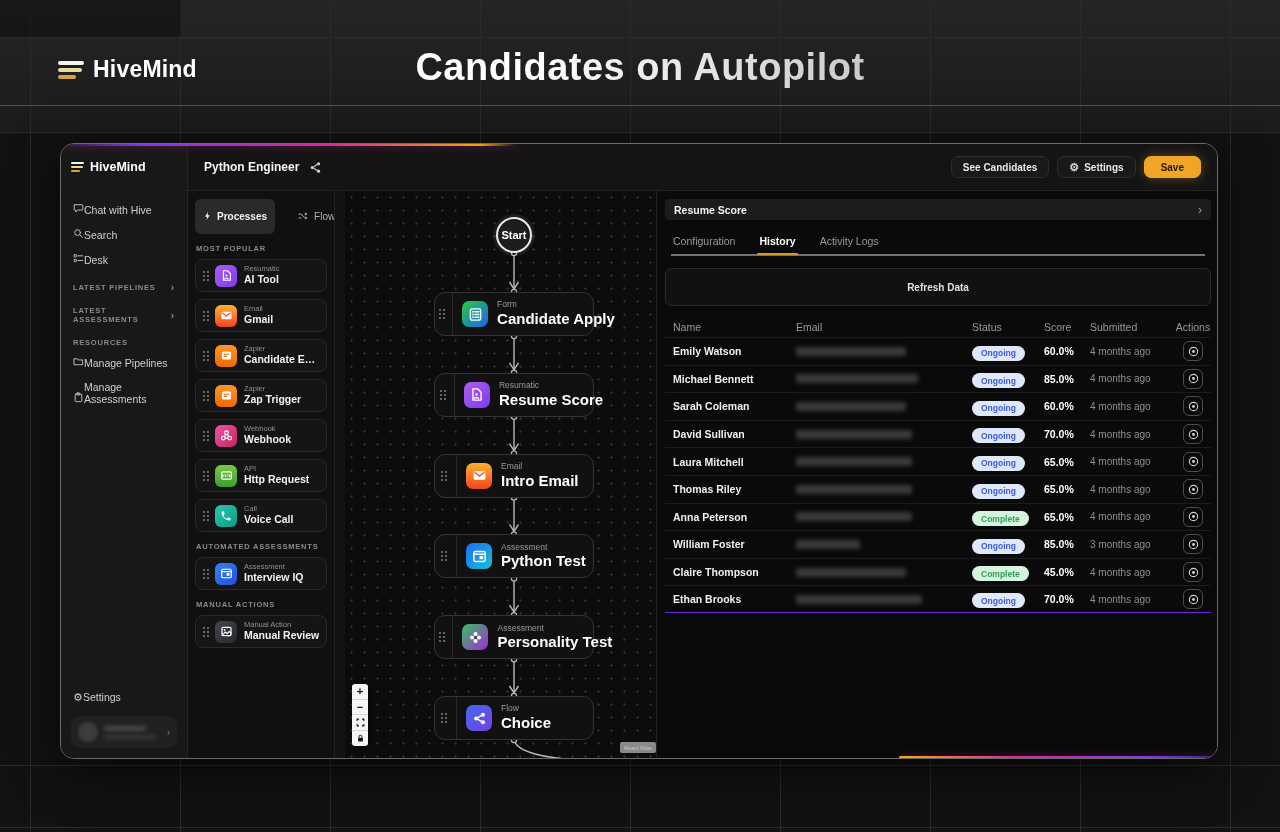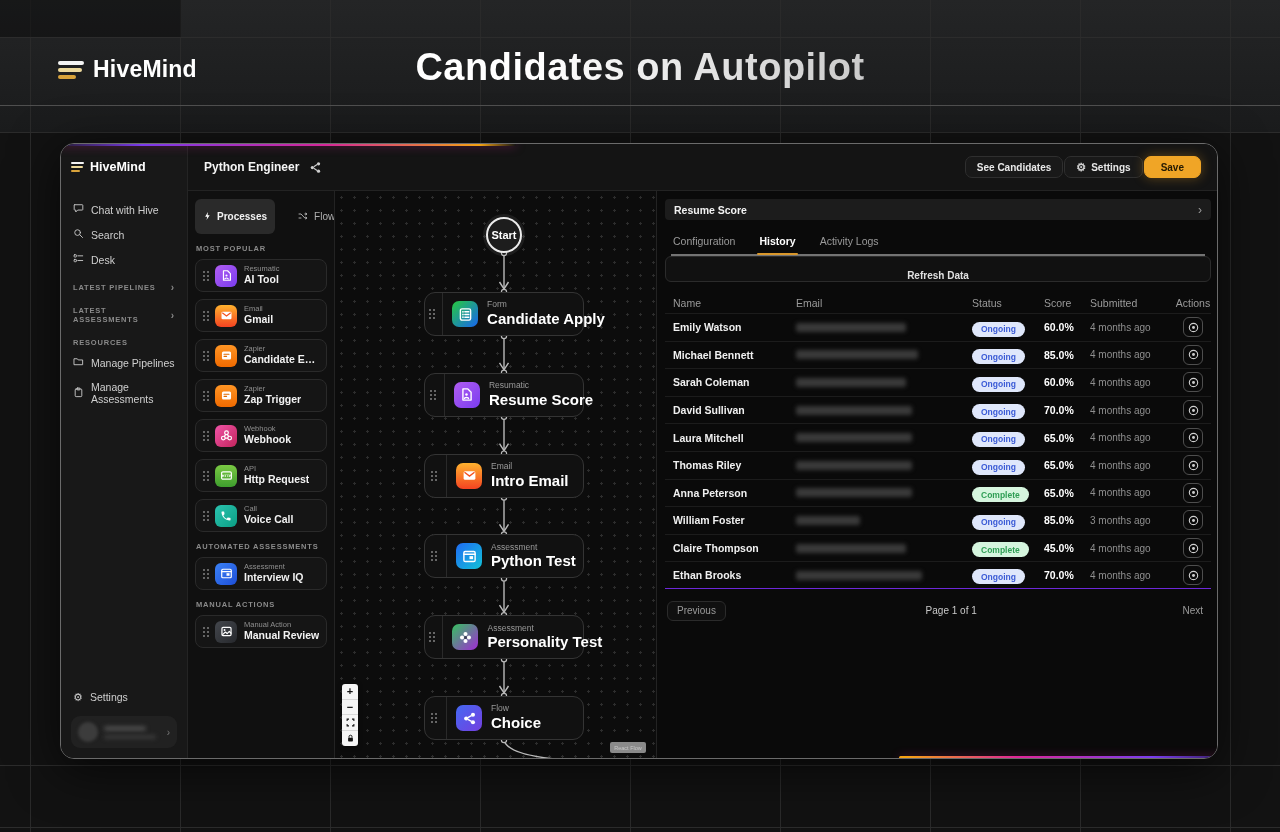--- a/index.html
+++ b/index.html
@@ -43,42 +43,42 @@
 
   
   .w-sidebar { position:absolute; left:0; top:0; width:127px; height:616px; background:#181818;
       border-right:1px solid #242424; display:flex; flex-direction:column; padding:16px 10px 12px; }
   .sb-brand { display:flex; align-items:center; gap:6px; margin-bottom:24px; }
   .sb-bars span { display:block; border-radius:1.5px; }
   .sb-bars .b1 { width:13px; height:2.4px; background:#f4f4f4; margin-bottom:1.8px; }
   .sb-bars .b2 { width:12px; height:2.4px; background:#ecd99c; margin-bottom:1.8px; }
   .sb-bars .b3 { width:9px;  height:2.4px; background:#d9a33b; }
   .sb-brand-name { color:#fff; font-size:12.5px; font-weight:700; }
-  .sb-item { display:flex; align-items:center; gap:7px; padding:5px 2px; border-radius:6px;
+  .sb-item { display:flex; align-items:flex-end; padding:5px 2px; border-radius:6px;
       color:#cfcfcf; font-size:10.5px; cursor:pointer; margin-bottom:2px; }
   .sb-item svg, .sb-item .chr { flex:0 0 auto; }
   .sb-sect { display:flex; align-items:center; justify-content:space-between; color:#8a8a8a;
       font-size:7.5px; font-weight:700; letter-spacing:.8px; padding:9px 2px 4px; cursor:pointer; }
   .sb-sect .chev { color:#8a8a8a; font-size:10px; }
   .sb-label { color:#8a8a8a; font-size:7.5px; font-weight:700; letter-spacing:.8px; padding:10px 2px 4px; }
   .sb-bottom { margin-top:auto; }
   .user-card { margin-top:8px; background:#212121; border-radius:9px; padding:6px 7px; display:flex;
       align-items:center; gap:6px; cursor:pointer; }
   .user-avatar { width:20px; height:20px; border-radius:50%; background:#3c3c3c; filter:blur(1.5px); }
   .user-lines { flex:1; }
   .blurbar { background:#4a4a4a; border-radius:2px; filter:blur(2px); }
   .user-lines .l1 { width:42px; height:5px; margin-bottom:4px; }
   .user-lines .l2 { width:52px; height:4px; background:#3a3a3a; }
   .user-chev { color:#777; font-size:10px; }
 
   
   .w-topbar { position:absolute; left:127px; top:0; width:1031px; height:47px; background:#141414;
       border-bottom:1px solid #232323; display:flex; align-items:center; padding:0 18px 0 16px; }
   .tb-title { color:#f5f5f5; font-size:12px; font-weight:700; margin-right:10px; }
-  .tb-right { margin-left:auto; display:flex; align-items:center; gap:1px; }
+  .tb-right { margin-left:auto; display:flex; align-items:center; gap:8px; }
   .btn { height:22px; display:inline-flex; align-items:center; gap:5px; padding:0 11px;
       border:1px solid #2f2f2f; border-radius:7px; background:#191919; color:#e8e8e8;
       font-size:10px; font-weight:600; cursor:pointer; }
   .btn.save { background:#f0a526; border-color:#f0a526; color:#241a02;
       box-shadow:0 0 12px rgba(240,165,38,.35); padding:0 16px; }
   .gear { font-size:11px; line-height:1; color:#cfcfcf; }
 
   
   .w-palette { position:absolute; left:127px; top:47px; width:147px; height:569px; background:#101010;
       border-right:1px solid #232323; padding:8px 7px; overflow:hidden; }
@@ -92,21 +92,21 @@
   .drag-dots { width:8px; height:12px; margin:0 5px 0 2px; flex:0 0 auto;
       background-image:radial-gradient(circle,#666 1px,transparent 1.2px); background-size:4px 4px; }
   .tile { width:22px; height:22px; border-radius:6px; display:inline-flex; align-items:center;
       justify-content:center; flex:0 0 auto; }
   .pal-txt { margin-left:7px; min-width:0; }
   .pal-cat { color:#8f8f8f; font-size:7.5px; line-height:1.2; white-space:nowrap; }
   .pal-name { color:#f2f2f2; font-size:10.5px; font-weight:700; line-height:1.25; white-space:nowrap;
       overflow:hidden; text-overflow:ellipsis; max-width:92px; }
 
   
-  .w-canvas { position:absolute; left:274px; top:47px; width:321px; height:569px; background:#0c0c0c;
+  .w-canvas { position:absolute; left:284px; top:47px; width:321px; height:569px; background:#0c0c0c;
       background-image:radial-gradient(circle,#2d2d2d 1px,transparent 1.3px); background-size:13px 13px;
       overflow:hidden; cursor:grab; }
   .start-node { position:absolute; left:151px; top:26px; width:36px; height:36px; border-radius:50%;
       background:#1d1d1d; border:2px solid #ececec; color:#fff; font-size:11px; font-weight:700;
       display:flex; align-items:center; justify-content:center; z-index:3;
       box-shadow:0 0 0 3px rgba(255,255,255,.07); cursor:pointer; }
   .flow-node { position:absolute; left:89px; width:160px; height:44px; background:#111111;
       border:1px solid #343434; border-radius:11px; display:flex; align-items:center; z-index:3;
       cursor:pointer; }
   .fn-handle { width:22px; align-self:stretch; display:flex; align-items:center; justify-content:center;
@@ -132,23 +132,23 @@
       border-left:1px solid #232323; padding:8px; }
   .panel-head { height:21px; background:#1c1c1c; border-radius:4px; display:flex; align-items:center;
       padding:0 9px; cursor:pointer; }
   .panel-title { color:#f2f2f2; font-size:10.5px; font-weight:700; }
   .panel-chev { margin-left:auto; color:#9a9a9a; font-size:12px; }
   .panel-tabs { display:flex; gap:20px; margin:10px 6px 0; border-bottom:2px solid #737373; }
   .panel-tab { color:#9a9a9a; font-size:10.5px; padding:5px 2px 7px; cursor:pointer; position:relative; }
   .panel-tab.active { color:#ffffff; font-weight:700; }
   .panel-tab.active::after { content:""; position:absolute; left:0; right:0; bottom:-1px; height:2px;
       background:#d9972b; border-radius:2px; }
-  .refresh-btn { height:26px; border:1px solid #2b2b2b; background:#111;
+  .refresh-btn { margin-top:12px; height:38px; border:1px solid #2b2b2b; background:#111;
       border-radius:6px; color:#e0e0e0; font-size:10px; font-weight:600; display:flex;
-      align-items:flex-end; justify-content:center; cursor:pointer; }
+      align-items:center; justify-content:center; cursor:pointer; }
   .tbl { margin-top:10px; }
   .tbl-row { display:grid; grid-template-columns:123px 176px 72px 46px 85px 1fr;
       align-items:center; padding-left:8px; }
   .tbl-head { height:21px; color:#9a9a9a; font-size:10.5px; }
   .tbl-body .tbl-row { height:27.6px; border-top:1px solid #1c1c1c; cursor:default; }
   .tbl-body .tbl-row:last-child { border-bottom:1px solid #6d28d9; }
   .cell-name { color:#f0f0f0; font-size:10.5px; font-weight:700; white-space:nowrap; }
   .cell-email .blurbar { height:9px; background:#3a3a3a; }
   .pill { display:inline-block; padding:2.5px 9px; border-radius:999px; font-size:8.5px; font-weight:700; }
   .cell-score { color:#ffffff; font-size:10.5px; font-weight:700; }
@@ -779,20 +779,15 @@
                 <button class="act-btn">
                   <svg width="13" height="13" viewBox="0 0 14 14">
                     <circle cx="7" cy="7" r="4.5" fill="none" stroke="#cfcfcf" stroke-width="1.2"></circle>
                     <circle cx="7" cy="7" r="1.6" fill="#cfcfcf"></circle>
                   </svg>
                 </button>
               </span>
             </div>
           </div>
       </div>
-      <div class="pagination">
-        <span class="page-btn">Previous</span>
-        <span class="page-label">Page 1 of 1</span>
-        <span class="page-next">Next</span>
-      </div>
     </div>
   </div>
 </div>
 
 </body></html>

